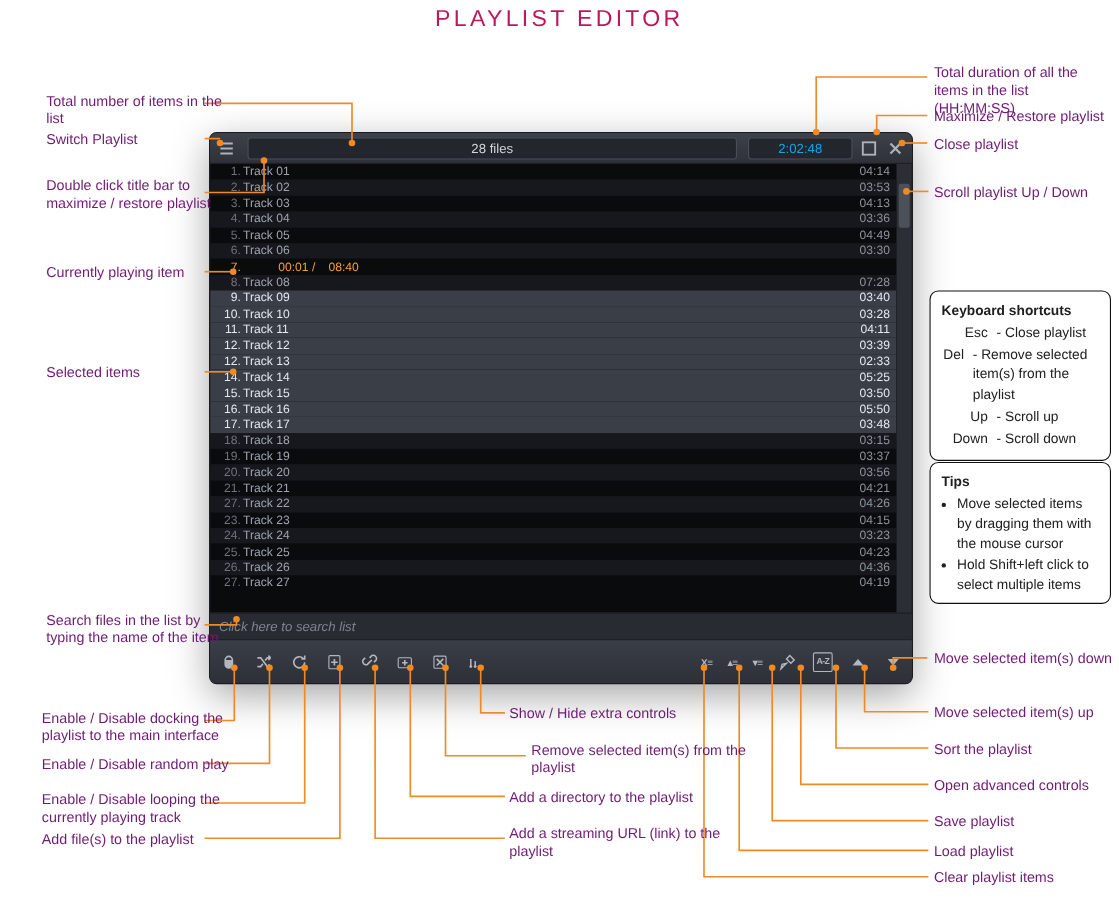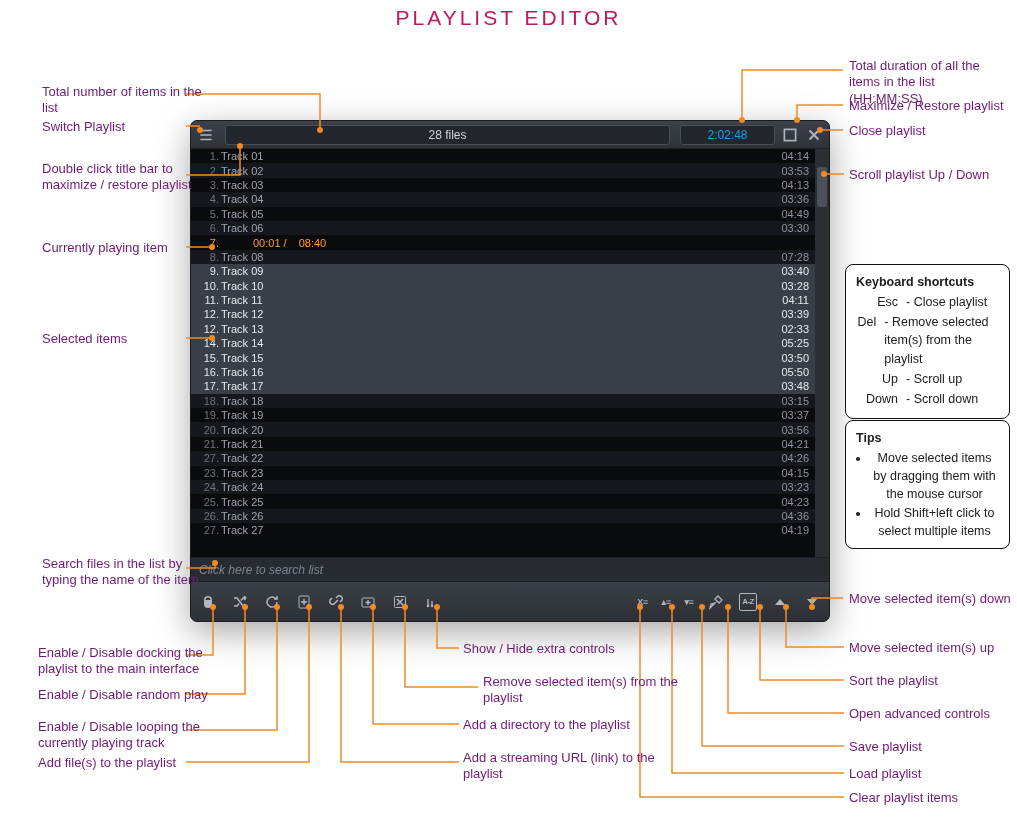--- a/index.html
+++ b/index.html
@@ -196,21 +196,21 @@
     border: 1px solid #111;
     border-radius: 8px;
     padding: 8px 10px;
     font-size: 12.5px;
     line-height: 1.45;
     background: #fff;
   }
   .ibox b { font-weight: bold; display: block; margin-bottom: 2px; }
   .ibox .kv { display: flex; gap: 8px; margin-bottom: 2px; }
   .ibox .kv .k { width: 42px; text-align: right; }
-  .ibox ul { list-style: disc; padding-left: 14px; text-align: center; }
+  .ibox ul { list-style: disc; padding-left: 14px; }
 </style>
 </head>
 <body>
 
 <div class="page-title">PLAYLIST EDITOR</div>
 
 <div class="player">
 
   <div class="titlebar">
     <span class="tb-btn">

